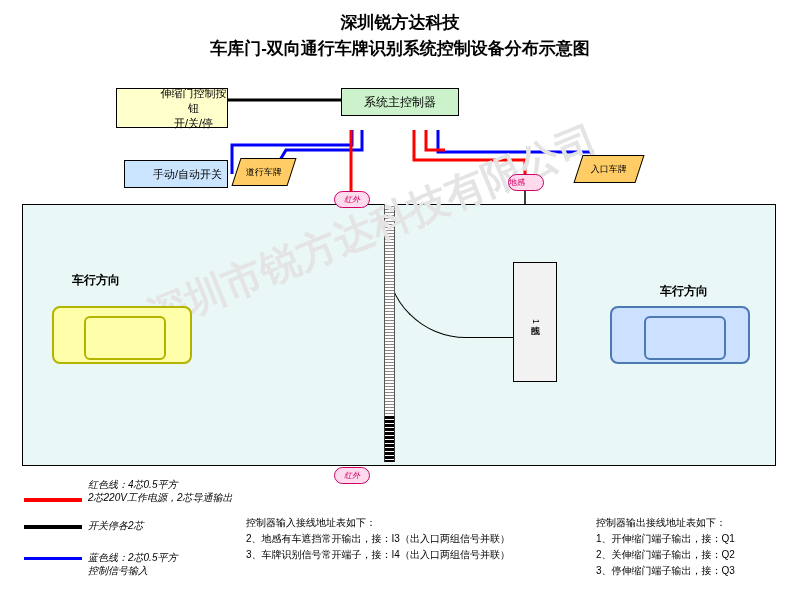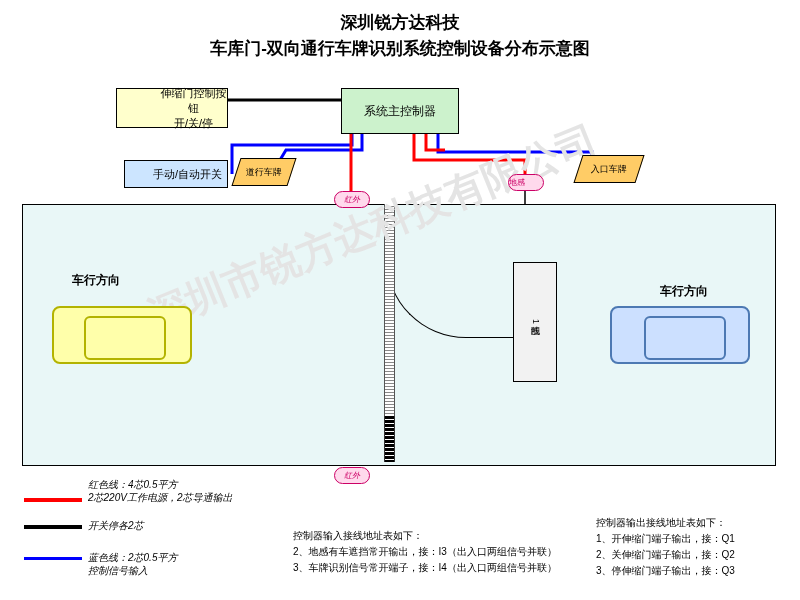--- a/index.html
+++ b/index.html
@@ -22,21 +22,21 @@
     transform:rotate(-22deg);transform-origin:left center;
     white-space:nowrap;user-select:none;
   }
   
   .box{
     border:1px solid #000;box-sizing:border-box;
     display:flex;align-items:center;justify-content:center;
     text-align:center;font-size:11px;line-height:15px;
   }
   #ctrl-main{
-    left:341px;top:88px;width:118px;height:46px;
+    left:341px;top:88px;width:118px;height:28px;
     background:#ccf2cc;font-size:12px;
   }
   #btn-box{
     left:116px;top:88px;width:112px;height:40px;
     background:#ffffcc;
     padding-left:43px;
   }
   #switch-box{
     left:124px;top:160px;width:104px;height:28px;
     background:#cce5ff;
@@ -233,21 +233,21 @@
 <div class="abs legend-text" style="left:88px;top:519px;width:160px;">
   <div>开关停各2芯</div>
 </div>
 
 <div class="abs legend-line" style="left:24px;top:557px;width:58px;background:#0000ff;height:3px;"></div>
 <div class="abs legend-text" style="left:88px;top:551px;width:160px;">
   <div>蓝色线：2芯0.5平方</div>
   <div>控制信号输入</div>
 </div>
 
-<div class="abs note" style="left:246px;top:528px;width:330px;margin-left:47px;">
+<div class="abs note" style="left:246px;top:515px;width:330px;">
   <div>控制器输入接线地址表如下：</div>
   <div>2、地感有车遮挡常开输出，接：I3（出入口两组信号并联）</div>
   <div>3、车牌识别信号常开端子，接：I4（出入口两组信号并联）</div>
 </div>
 
 <div class="abs note" style="left:596px;top:515px;width:200px;">
   <div>控制器输出接线地址表如下：</div>
   <div>1、开伸缩门端子输出，接：Q1</div>
   <div>2、关伸缩门端子输出，接：Q2</div>
   <div>3、停伸缩门端子输出，接：Q3</div>

